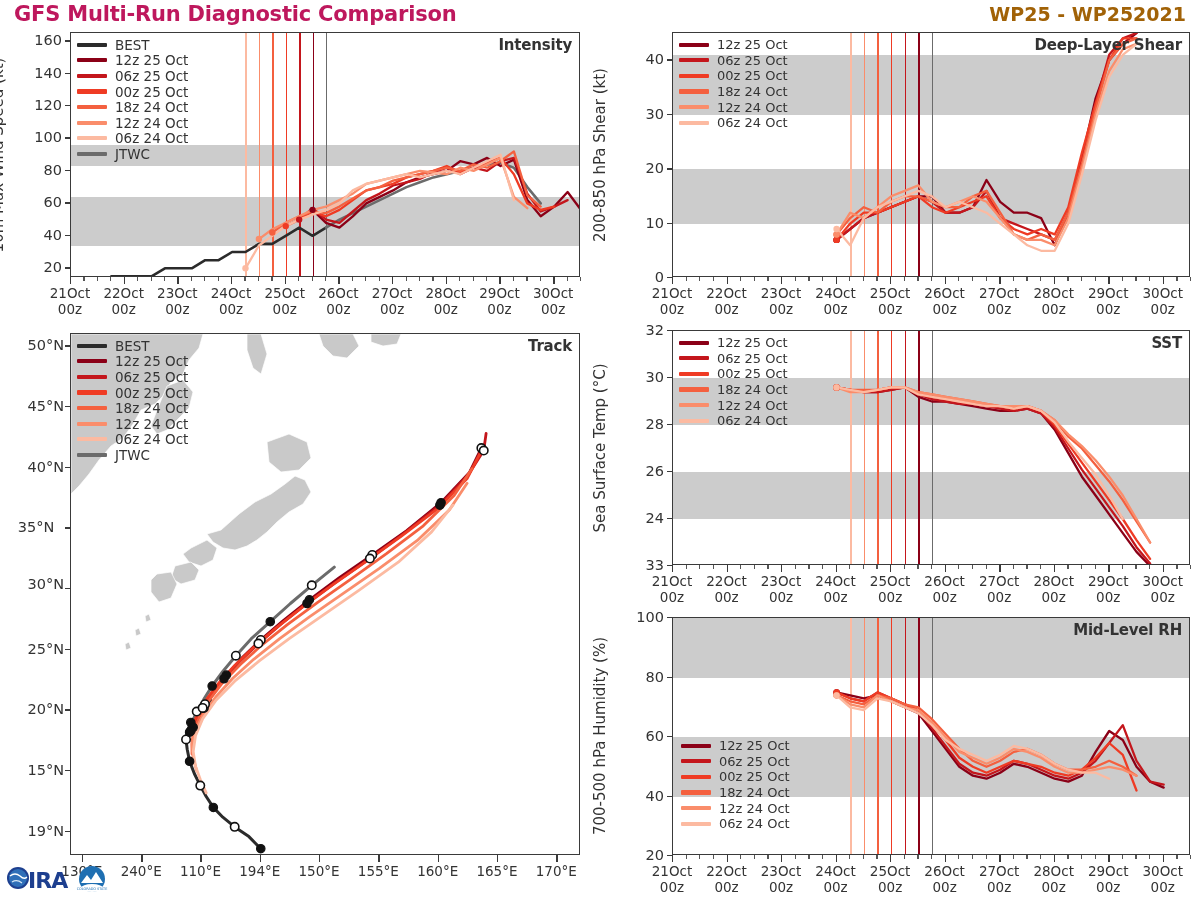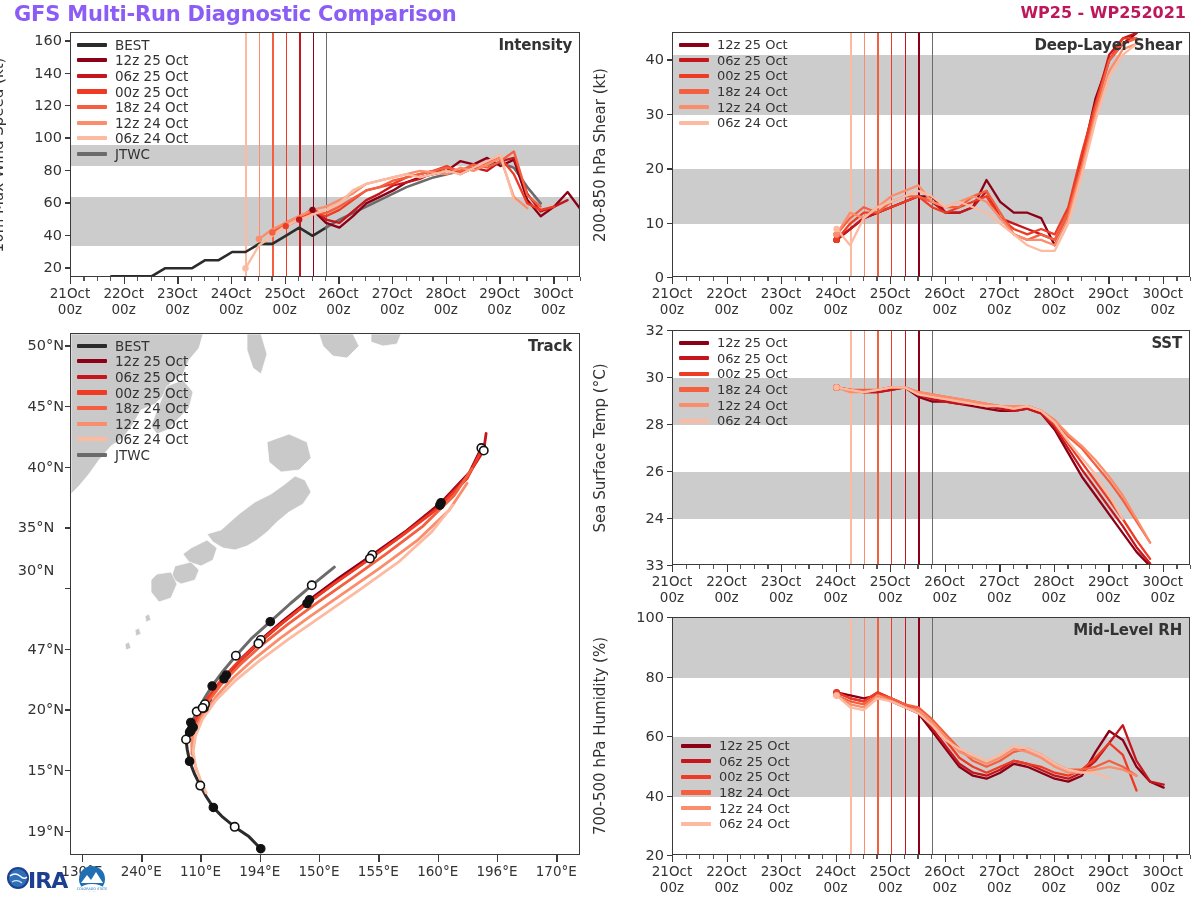--- a/index.html
+++ b/index.html
@@ -3,23 +3,23 @@
 <meta charset="utf-8">
 <title>GFS Multi-Run Diagnostic Comparison</title>
 <style>
   html,body{margin:0;padding:0;background:#ffffff;}
   body{width:1200px;height:900px;position:relative;overflow:hidden;
        font-family:"DejaVu Sans","Liberation Sans",sans-serif;color:#262626;}
   .page{position:absolute;inset:0;}
 
   
   .title-left{position:absolute;left:14px;top:2px;font-size:21px;font-weight:bold;
-              letter-spacing:-0.2px;color:#8b5cf6;}
-  .title-right{position:absolute;right:14px;top:3px;font-size:16px;font-weight:bold;
-               letter-spacing:0px;color:#be185d;}
+              letter-spacing:-0.2px;color:#be185d;}
+  .title-right{position:absolute;right:14px;top:3px;font-size:19px;font-weight:bold;
+               letter-spacing:0px;color:#a16207;}
 
   
   .panel{position:absolute;box-sizing:border-box;}
   .plotbox{position:absolute;inset:0;border:1.4px solid #3a3a3a;background:#fff;overflow:hidden;}
   .band{position:absolute;left:0;right:0;background:#cccccc;}
   .vline{position:absolute;top:0;bottom:0;width:1.4px;}
   .panel-label{position:absolute;right:7px;top:3px;font-size:15px;font-weight:bold;
                color:#333;z-index:6;letter-spacing:-0.2px;}
   svg.series{position:absolute;left:0;top:0;overflow:visible;z-index:5;}
 
@@ -302,23 +302,23 @@
         </div>
     </div>
   </div>
   <div class="axis" id="a-track">
       <div class="ytick" style="left: 8px; width: 56px; top: 830.721px;">19°N</div>
       <div class="ytickmark" style="left: 65px; width: 6px; top: 830.721px;"></div>
       <div class="ytick" style="left: 8px; width: 56px; top: 770.023px;">15°N</div>
       <div class="ytickmark" style="left: 65px; width: 6px; top: 770.023px;"></div>
       <div class="ytick" style="left: 8px; width: 56px; top: 709.326px;">20°N</div>
       <div class="ytickmark" style="left: 65px; width: 6px; top: 709.326px;"></div>
-      <div class="ytick" style="left: 8px; width: 56px; top: 648.628px;">47°N</div>
+      <div class="ytick" style="left: 8px; width: 56px; top: 648.628px;">25°N</div>
       <div class="ytickmark" style="left: 65px; width: 6px; top: 648.628px;"></div>
-      <div class="ytick" style="left: 8px; width: 56px; top: 570px; text-align: center;">30°N</div>
+      <div class="ytick" style="left: 8px; width: 56px; top: 584px;">30°N</div>
       <div class="ytickmark" style="left: 65px; width: 6px; top: 587.93px;"></div>
       <div class="ytick" style="left: 8px; width: 56px; top: 527.233px; text-align: center;">35°N</div>
       <div class="ytickmark" style="left: 65px; width: 6px; top: 527.233px;"></div>
       <div class="ytick" style="left: 8px; width: 56px; top: 466.535px;">40°N</div>
       <div class="ytickmark" style="left: 65px; width: 6px; top: 466.535px;"></div>
       <div class="ytick" style="left: 8px; width: 56px; top: 405.837px;">45°N</div>
       <div class="ytickmark" style="left: 65px; width: 6px; top: 405.837px;"></div>
       <div class="ytick" style="left: 8px; width: 56px; top: 345.14px;">50°N</div>
       <div class="ytickmark" style="left: 65px; width: 6px; top: 345.14px;"></div>
       <div class="xtickmark" style="left: 81.8605px; top: 855px; height: 7px;"></div>
@@ -329,21 +329,21 @@
       <div class="xtick" style="left: 200.465px; top: 864px;">110°E</div>
       <div class="xtickmark" style="left: 259.767px; top: 855px; height: 7px;"></div>
       <div class="xtick" style="left: 259.767px; top: 864px;">194°E</div>
       <div class="xtickmark" style="left: 319.07px; top: 855px; height: 7px;"></div>
       <div class="xtick" style="left: 319.07px; top: 864px;">150°E</div>
       <div class="xtickmark" style="left: 378.372px; top: 855px; height: 7px;"></div>
       <div class="xtick" style="left: 378.372px; top: 864px;">155°E</div>
       <div class="xtickmark" style="left: 437.674px; top: 855px; height: 7px;"></div>
       <div class="xtick" style="left: 437.674px; top: 864px;">160°E</div>
       <div class="xtickmark" style="left: 496.977px; top: 855px; height: 7px;"></div>
-      <div class="xtick" style="left: 496.977px; top: 864px;">196°E</div>
+      <div class="xtick" style="left: 496.977px; top: 864px;">165°E</div>
       <div class="xtickmark" style="left: 556.279px; top: 855px; height: 7px;"></div>
       <div class="xtick" style="left: 556.279px; top: 864px;">170°E</div>
     </div>
 
   <div class="panel" id="p-shear" style="left:672px;top:32px;width:518px;height:245px;">
     <div class="plotbox">
       <div class="bands">
           <div class="band" style="top: 136.111px; height: 54.4444px;"></div>
           <div class="band" style="top: 21.7778px; height: 59.8889px;"></div>
         </div>

